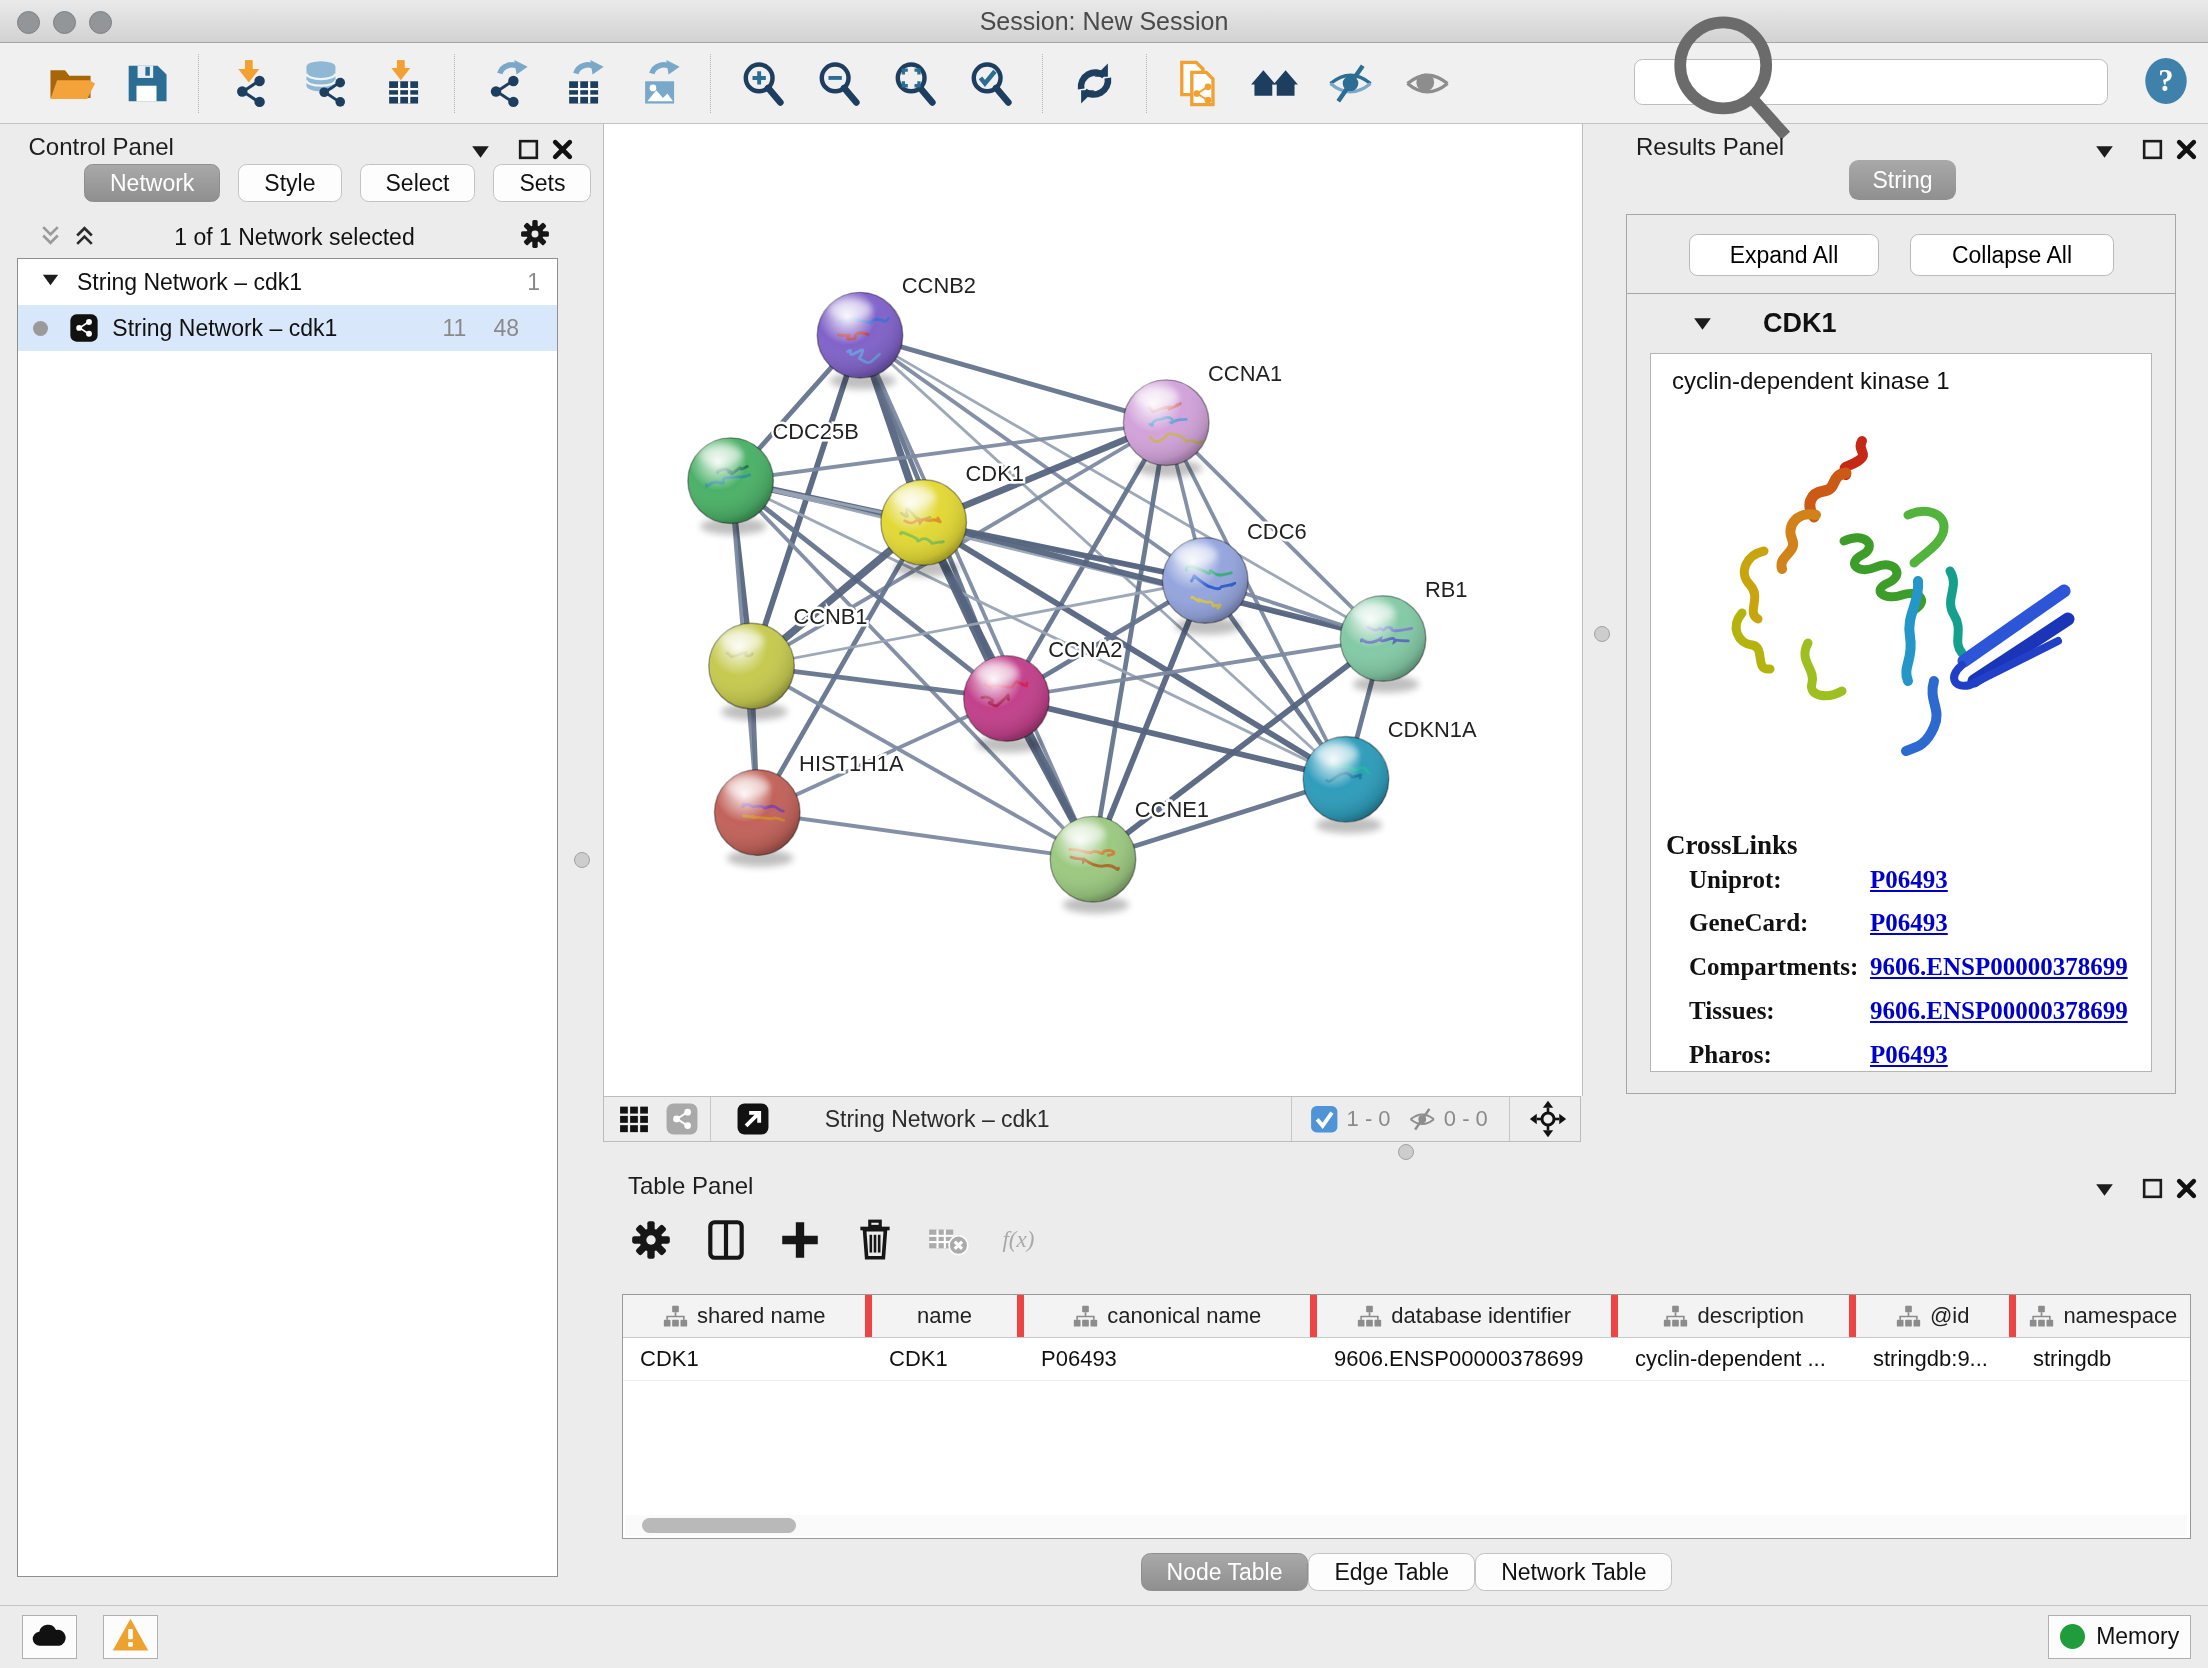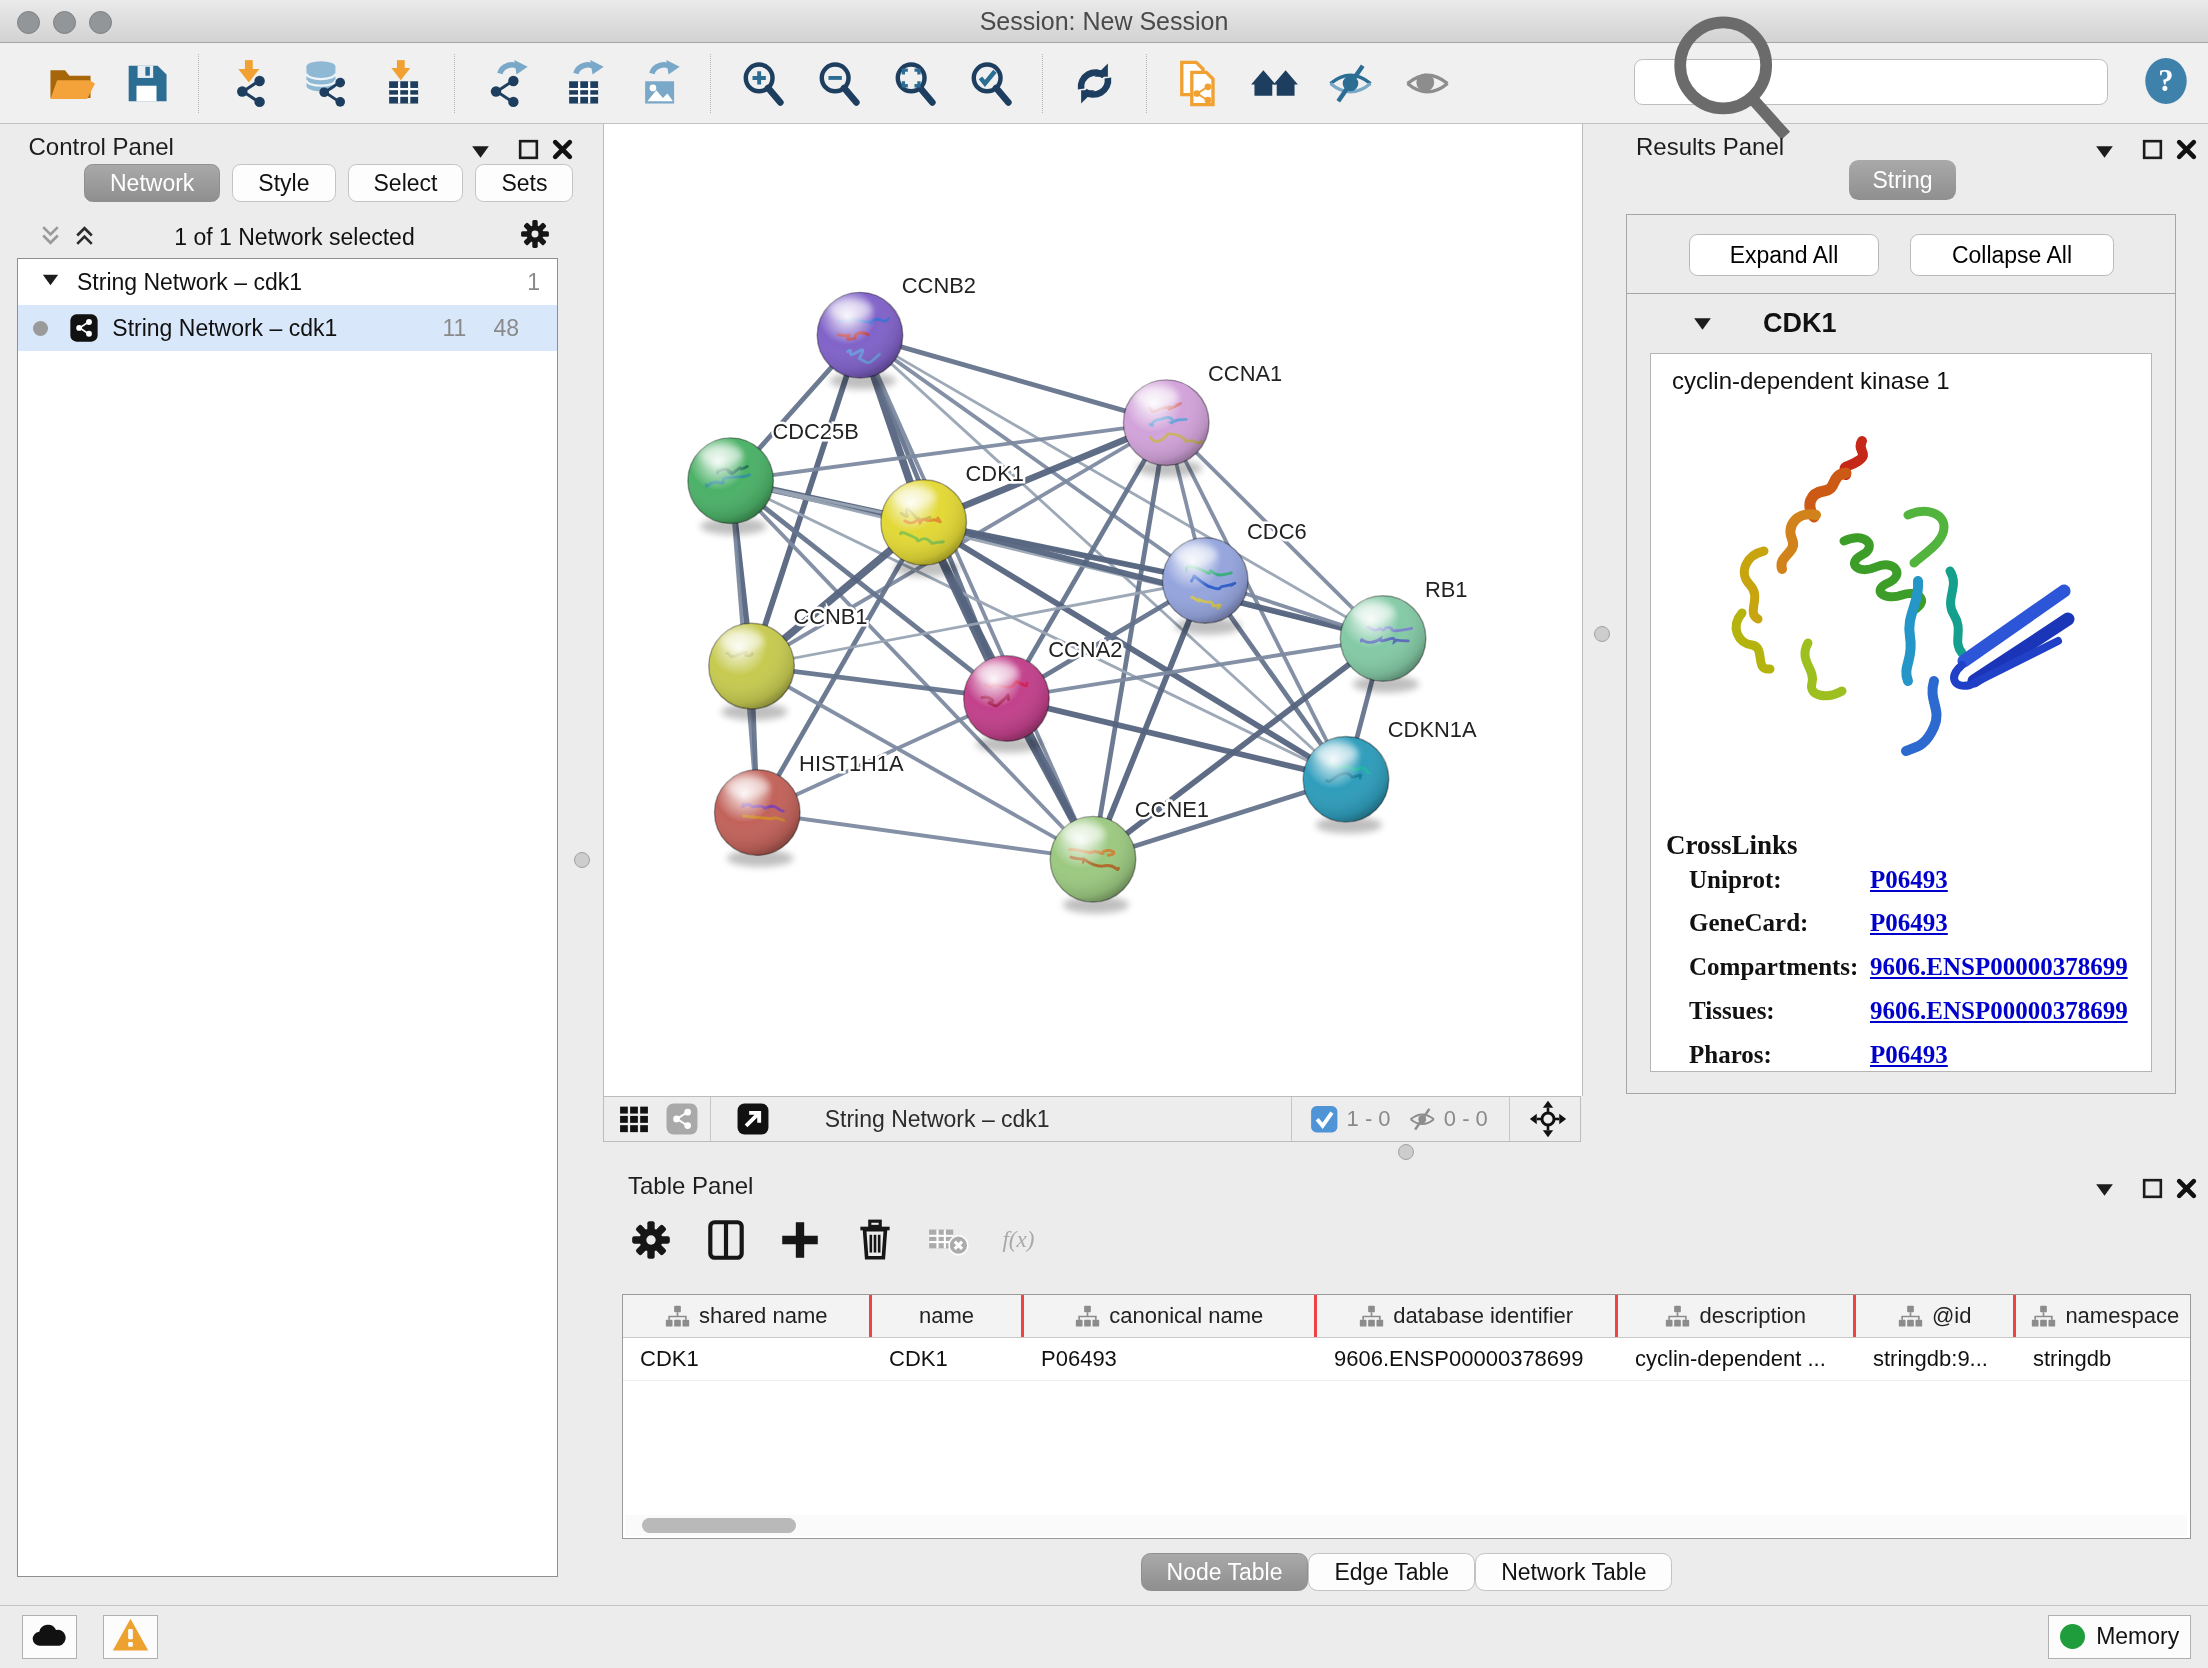--- a/index.html
+++ b/index.html
@@ -69,21 +69,21 @@
   #rp-desc{margin:13.3px 0 0 21px;font-size:24px;color:#111;}
   #xl-title{position:absolute;left:15px;top:476px;font-family:"Liberation Serif",serif;font-weight:bold;font-size:27px;color:#111;}
   .xl-row{position:absolute;left:38px;width:447px;font-family:"Liberation Serif",serif;font-size:25px;color:#111;font-weight:bold;}
   .xl-val{position:absolute;left:181px;color:#0000cc;text-decoration:underline;cursor:pointer;}
   
   #tp-toolbar{left:628px;top:1210px;width:1560px;height:59px;display:flex;align-items:center;}
   .tp-icon{width:46px;height:46px;margin-right:28.5px;cursor:pointer;}
   .tp-icon svg{width:46px;height:46px;}
   #table-box{left:622px;top:1294px;width:1569px;height:245px;background:#fff;border:1.9px solid #9a9a9a;box-sizing:border-box;overflow:hidden;}
   #thead{display:flex;height:42px;background:#f3f3f3;border-bottom:1.9px solid #c9c9c9;}
-  .th{display:flex;align-items:center;justify-content:center;border-right:3px solid #ef4444;
+  .th{display:flex;align-items:center;justify-content:center;border-right:7px solid #ef4444;
       font-size:22px;color:#222;box-sizing:border-box;overflow:hidden;white-space:nowrap;flex:none;}
   .th svg{width:25px;height:25px;margin-right:9.5px;flex:none;}
   .trow{display:flex;height:42px;border-bottom:1px solid #eee;}
   .td{padding-left:17px;display:flex;align-items:center;font-size:22px;color:#111;
       box-sizing:border-box;overflow:hidden;white-space:nowrap;flex:none;}
   #hscroll{position:absolute;left:1.9px;bottom:1.9px;width:1562px;height:21px;background:#fafafa;}
   #hthumb{position:absolute;left:17px;top:2.9px;width:154px;height:15px;border-radius:7.6px;background:#b9b9b9;cursor:pointer;}
   #ttabs{left:622px;top:1553px;width:1569px;height:42px;display:flex;justify-content:center;}
   .tp-tab{border-radius:9.5px;margin:0;}
   
@@ -303,21 +303,21 @@
   <span class="hicon" style="left:468px;top:139px;"><svg viewBox="0 0 24 24" style="width: 100%; height: 100%;">
         <path d="M4 7h16l-8 11z" fill="#1c1c1c"></path>
       </svg></span>
   <span class="hicon" style="left:516px;top:137px;"><svg viewBox="0 0 24 24" style="width: 100%; height: 100%;">
         <rect x="4" y="4" width="16" height="16" fill="none" stroke="#1c1c1c" stroke-width="2.5"></rect>
       </svg></span>
   <span class="hicon" style="left:550px;top:137px;"><svg viewBox="0 0 24 24" style="width: 100%; height: 100%;">
         <path d="M5 5l14 14M19 5L5 19" stroke="#111" stroke-width="4.5" stroke-linecap="round"></path>
       </svg></span>
 
-  <div class="abs" id="cp-tabs" style="left:84px;top:164px;display:flex;gap:12px;">
+  <div class="abs" id="cp-tabs" style="left:84px;top:164px;display:flex;gap:18px;">
       <button class="cp-tab active">Network</button>
       <button class="cp-tab">Style</button>
       <button class="cp-tab">Select</button>
       <button class="cp-tab">Sets</button>
     </div>
 
   <span class="hicon" style="left:38px;top:223px;"><svg viewBox="0 0 24 24" style="width: 100%; height: 100%;">
         <g fill="none" stroke="#9a9a9a" stroke-width="2.5">
           <path d="M5 4l7 7 7-7M5 12l7 7 7-7"></path>
         </g>

